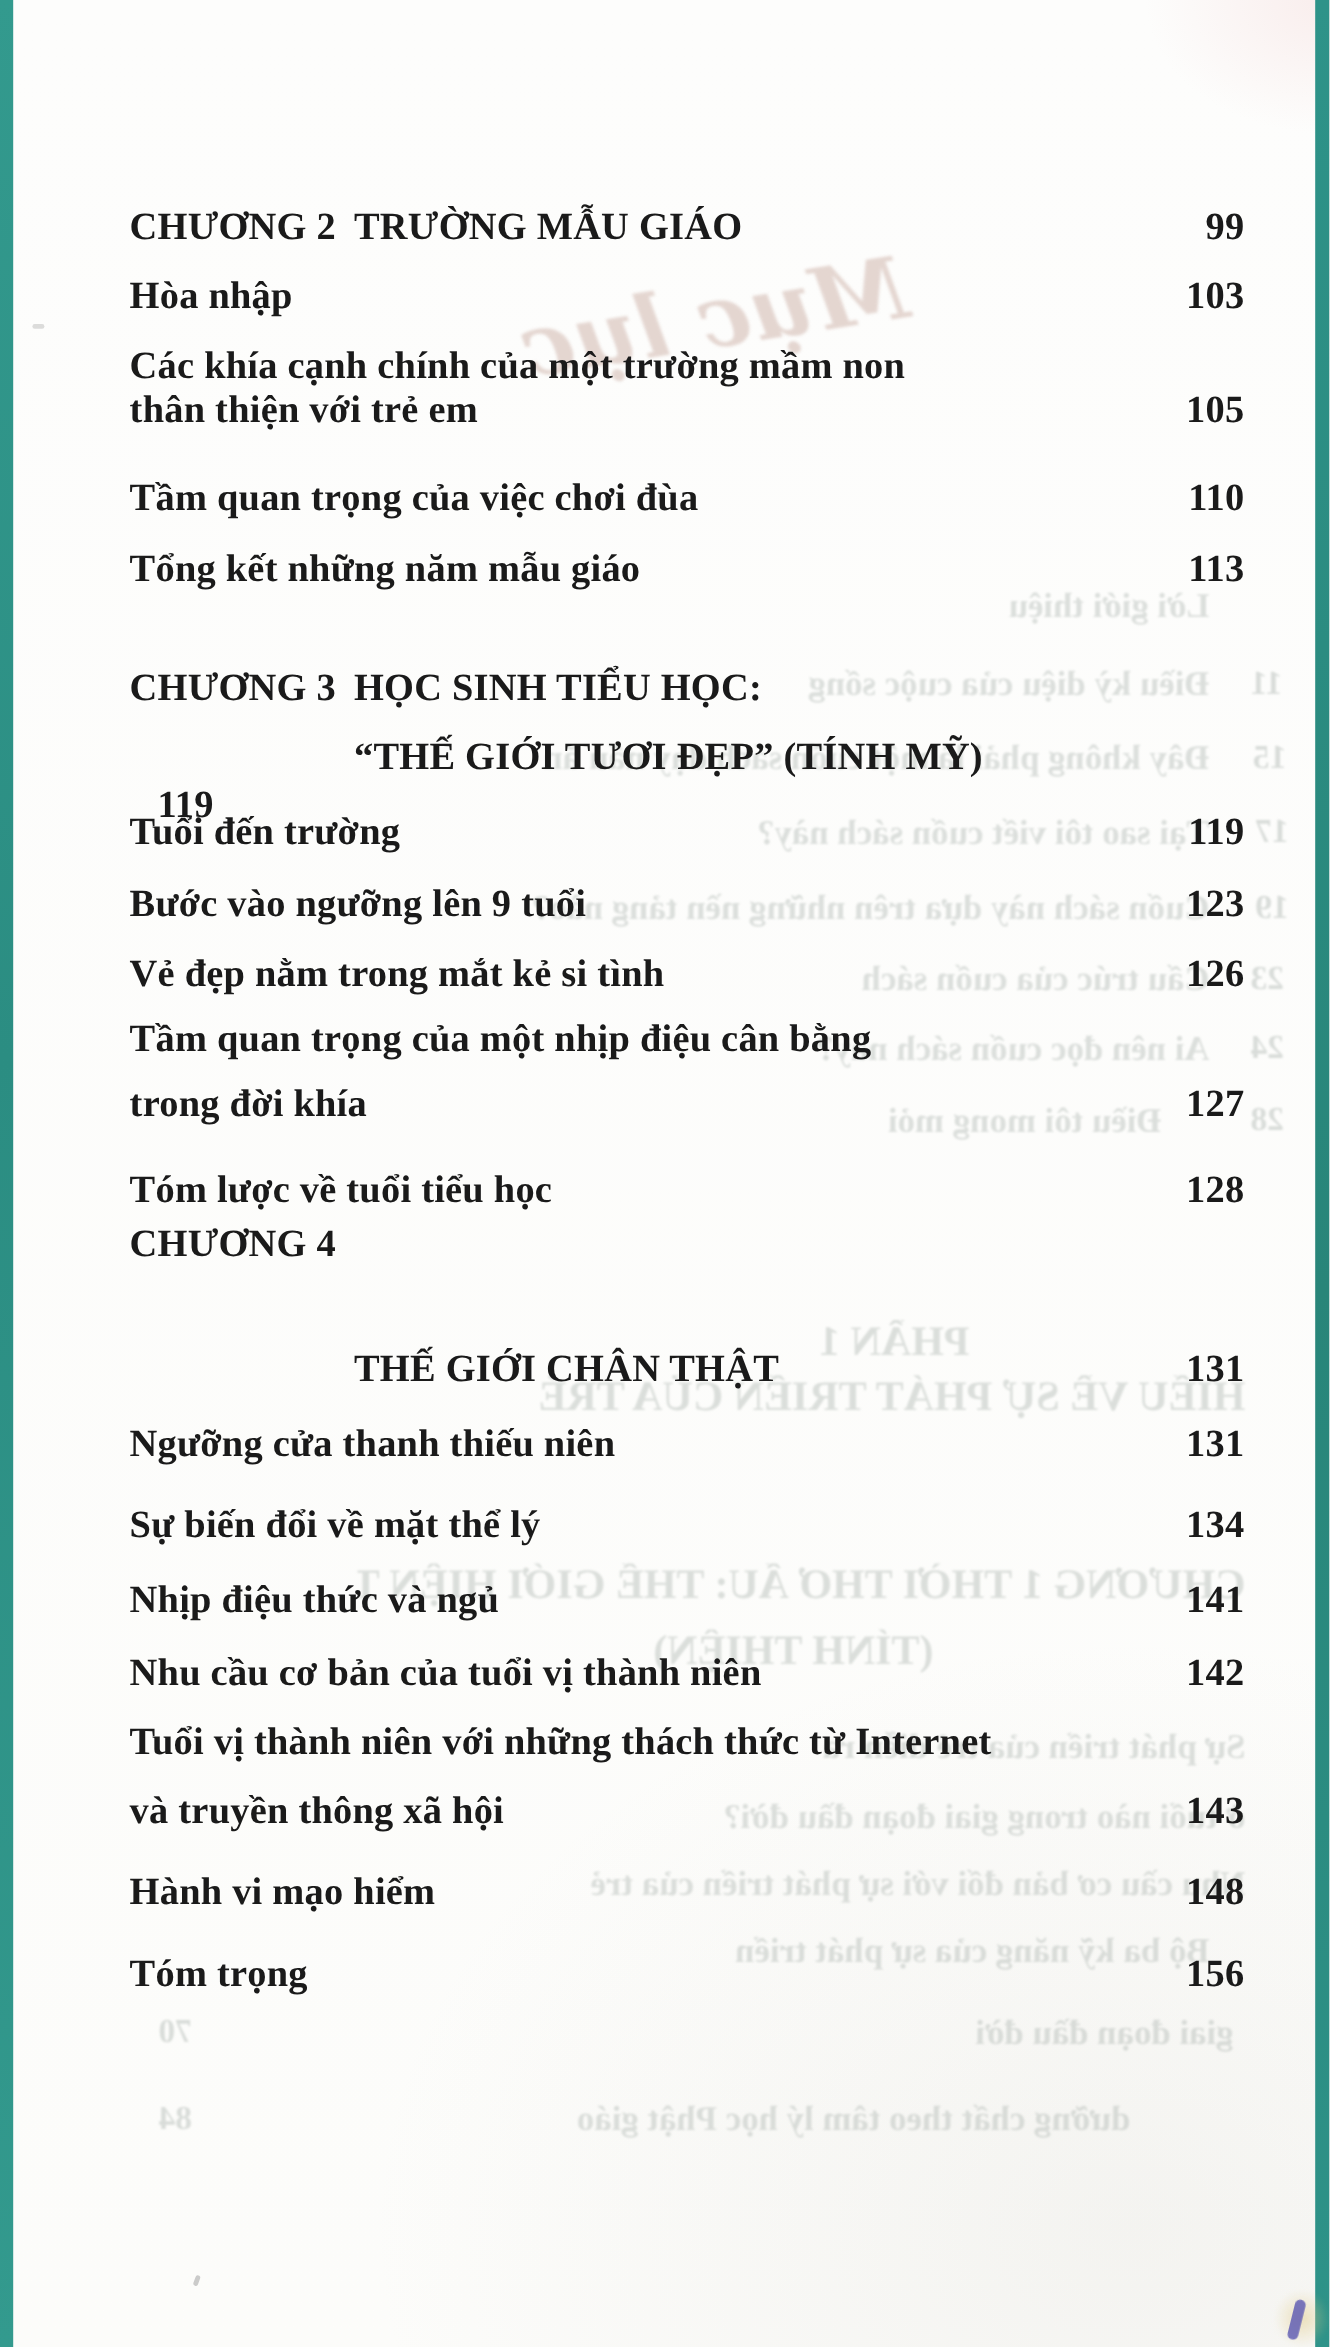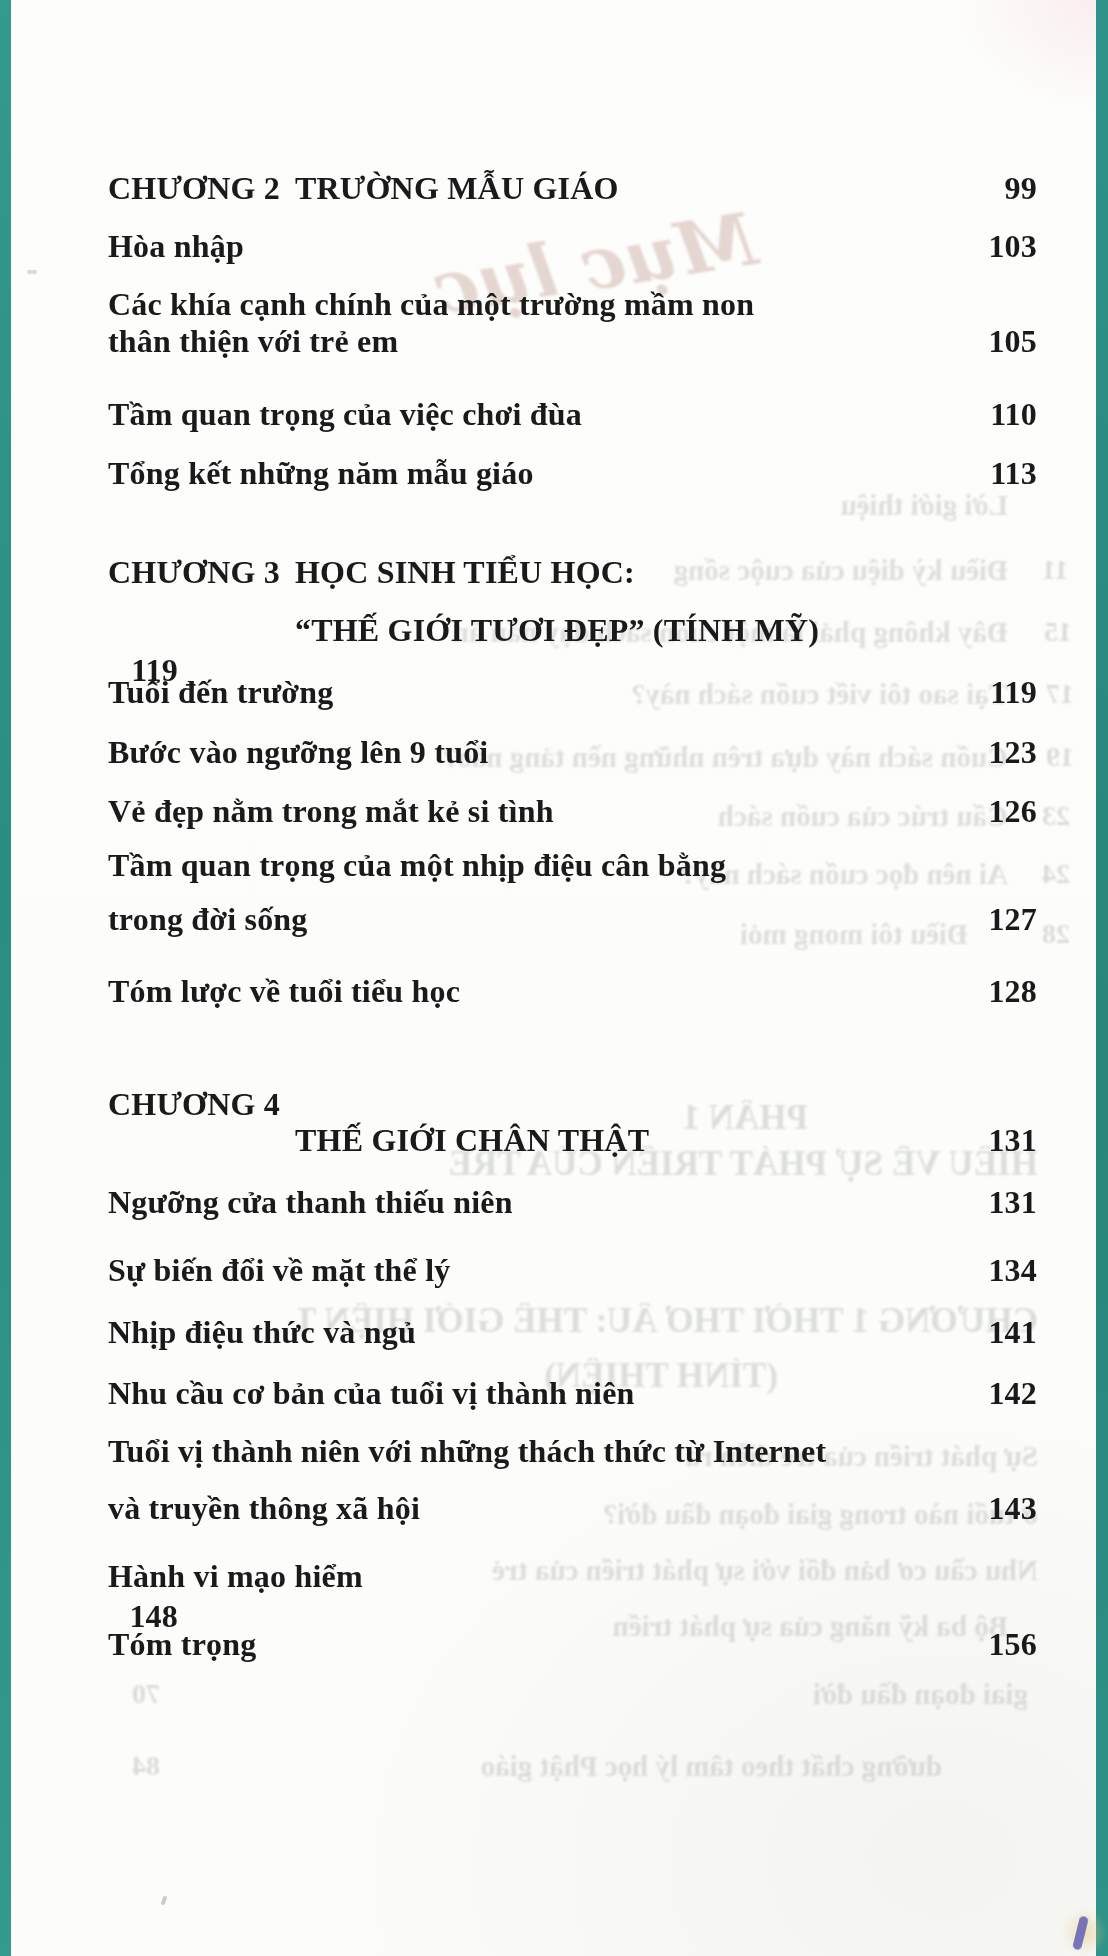--- a/index.html
+++ b/index.html
@@ -147,28 +147,28 @@
         <span class="num">123</span>
       </div>
       <div class="row entry" style="top: 791px;">
         <span class="t">Vẻ đẹp nằm trong mắt kẻ si tình</span>
         <span class="num">126</span>
       </div>
       <div class="row entry" style="top: 845px;">
         <span class="t">Tầm quan trọng của một nhịp điệu cân bằng</span>
       </div>
       <div class="row entry" style="top: 899px;">
-        <span class="t">trong đời sống</span>
+        <span class="t">trong đời khía</span>
         <span class="num">127</span>
       </div>
       <div class="row entry" style="top: 971px;">
         <span class="t">Tóm lược về tuổi tiểu học</span>
         <span class="num">128</span>
       </div>
-      <div class="row chapter" style="top: 1084px;">
+      <div class="row chapter" style="top: 1016px;">
         <span class="label">CHƯƠNG 4</span>
       </div>
       <div class="row chapter2" style="top: 1120px;">
         <span class="t">THẾ GIỚI CHÂN THẬT</span>
         <span class="num">131</span>
       </div>
       <div class="row entry" style="top: 1182px;">
         <span class="t">Ngưỡng cửa thanh thiếu niên</span>
         <span class="num">131</span>
       </div>
@@ -184,21 +184,21 @@
         <span class="t">Nhu cầu cơ bản của tuổi vị thành niên</span>
         <span class="num">142</span>
       </div>
       <div class="row entry" style="top: 1431px;">
         <span class="t">Tuổi vị thành niên với những thách thức từ Internet</span>
       </div>
       <div class="row entry" style="top: 1488px;">
         <span class="t">và truyền thông xã hội</span>
         <span class="num">143</span>
       </div>
-      <div class="row entry" style="top: 1556px; flex-direction: column;">
+      <div class="row entry" style="top: 1556px;">
         <span class="t">Hành vi mạo hiểm</span>
         <span class="num">148</span>
       </div>
       <div class="row entry" style="top: 1624px;">
         <span class="t">Tóm trọng</span>
         <span class="num">156</span>
       </div>
     </div>
 
   <div id="pen-smudge"></div>

